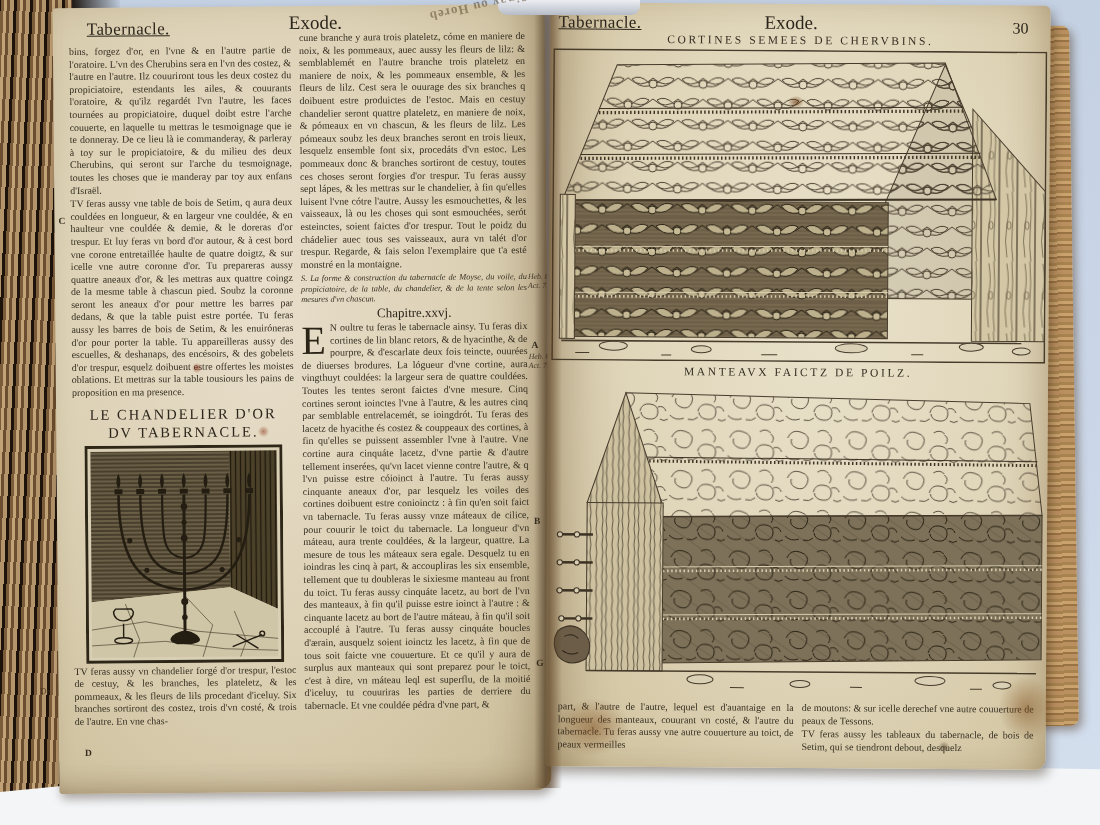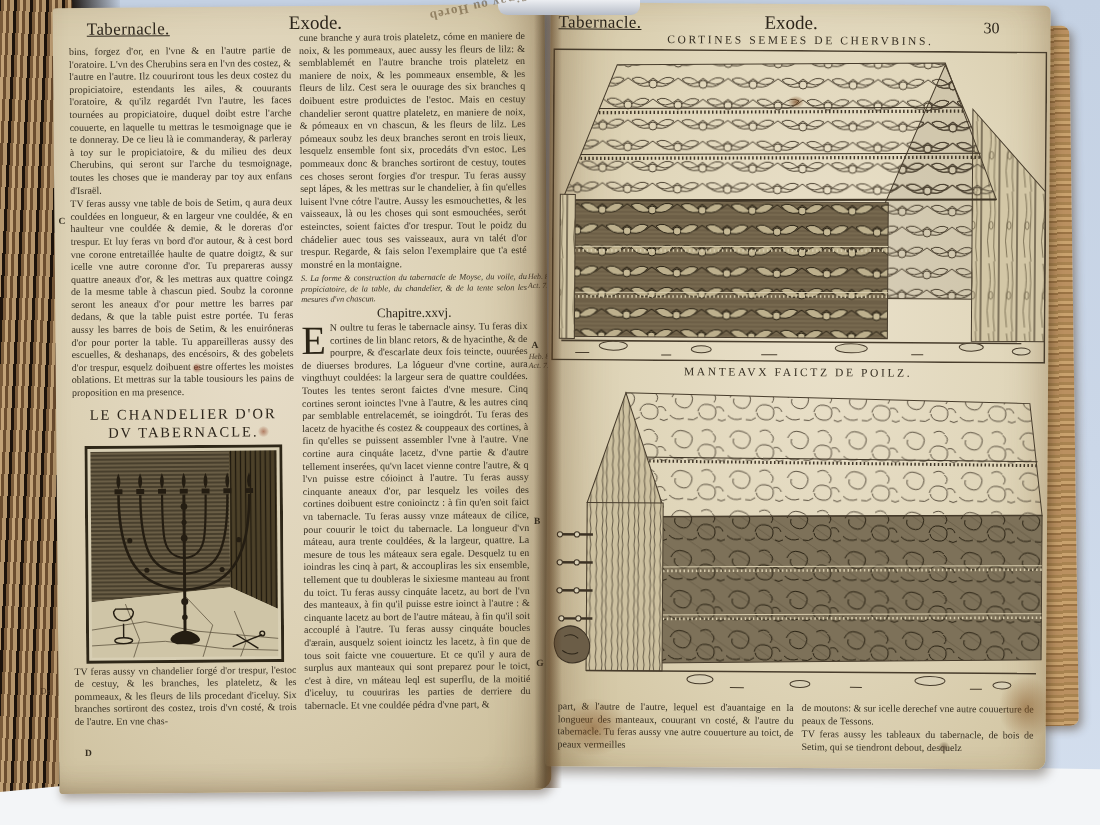--- a/index.html
+++ b/index.html
@@ -188,21 +188,21 @@
     <span>Heb. 8.b</span><br>
     <span>Act. 7.f.</span>
   </div>
   <div class="marginal" style="left:477px;top:512px;">B</div>
   <div class="marginal" style="left:478px;top:654px;">G</div>
 </div>
 
 <div class="page page-right">
   <div class="running-header" style="left:8px;top:10px;">Tabernacle.</div>
   <div class="book-header" style="left:214px;top:8px;">Exode.</div>
-  <div class="pageno" style="left:433px;top:14px;">30</div>
+  <div class="pageno" style="left:462px;top:14px;">30</div>
 
   <div class="caption" style="top:30px;left:0;">CORTINES SEMEES DE CHERVBINS.</div>
 
   <svg class="woodcut-abs" style="left:3px;top:46px;" width="494" height="312" viewBox="0 0 494 312">
     <defs>
       <pattern id="chL" width="50" height="42" patternUnits="userSpaceOnUse">
         <path d="M0,8 Q12,20 25,8 Q38,20 50,8" fill="none" stroke="#4a4030" stroke-width="1"></path>
         <circle cx="25" cy="14" r="4" fill="none" stroke="#4a4030"></circle>
         <path d="M21,13 Q12,4 4,9 Q10,18 21,16" fill="none" stroke="#4a4030"></path>
         <path d="M29,13 Q38,4 46,9 Q40,18 29,16" fill="none" stroke="#4a4030"></path>

